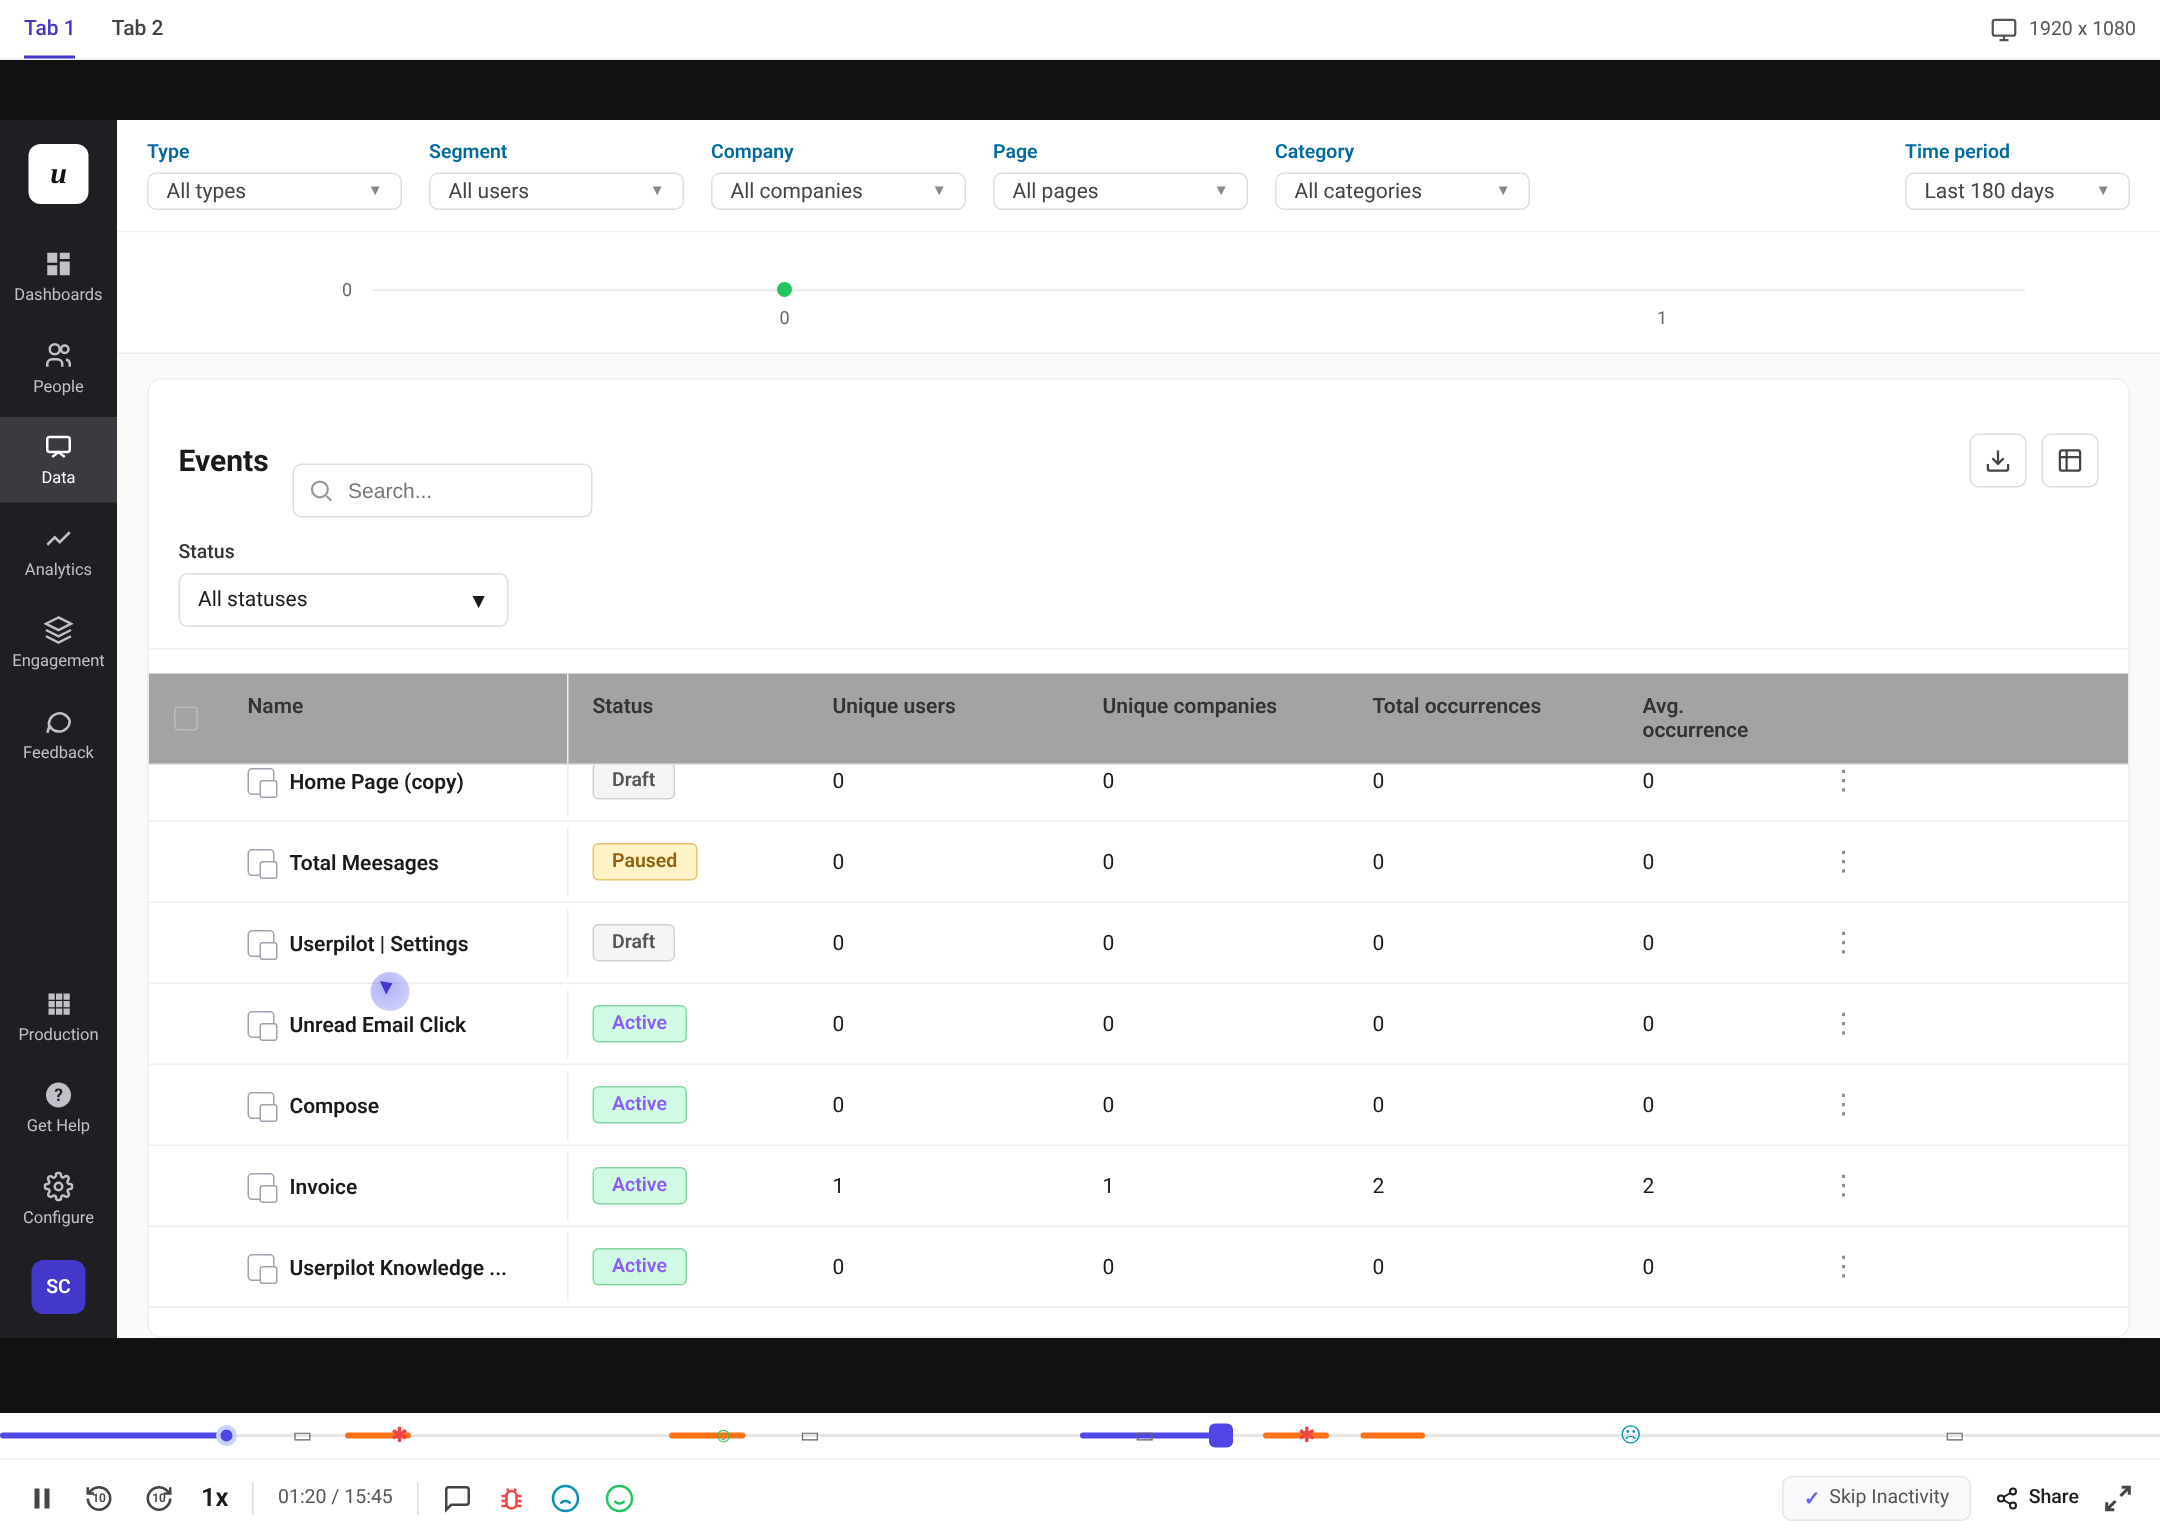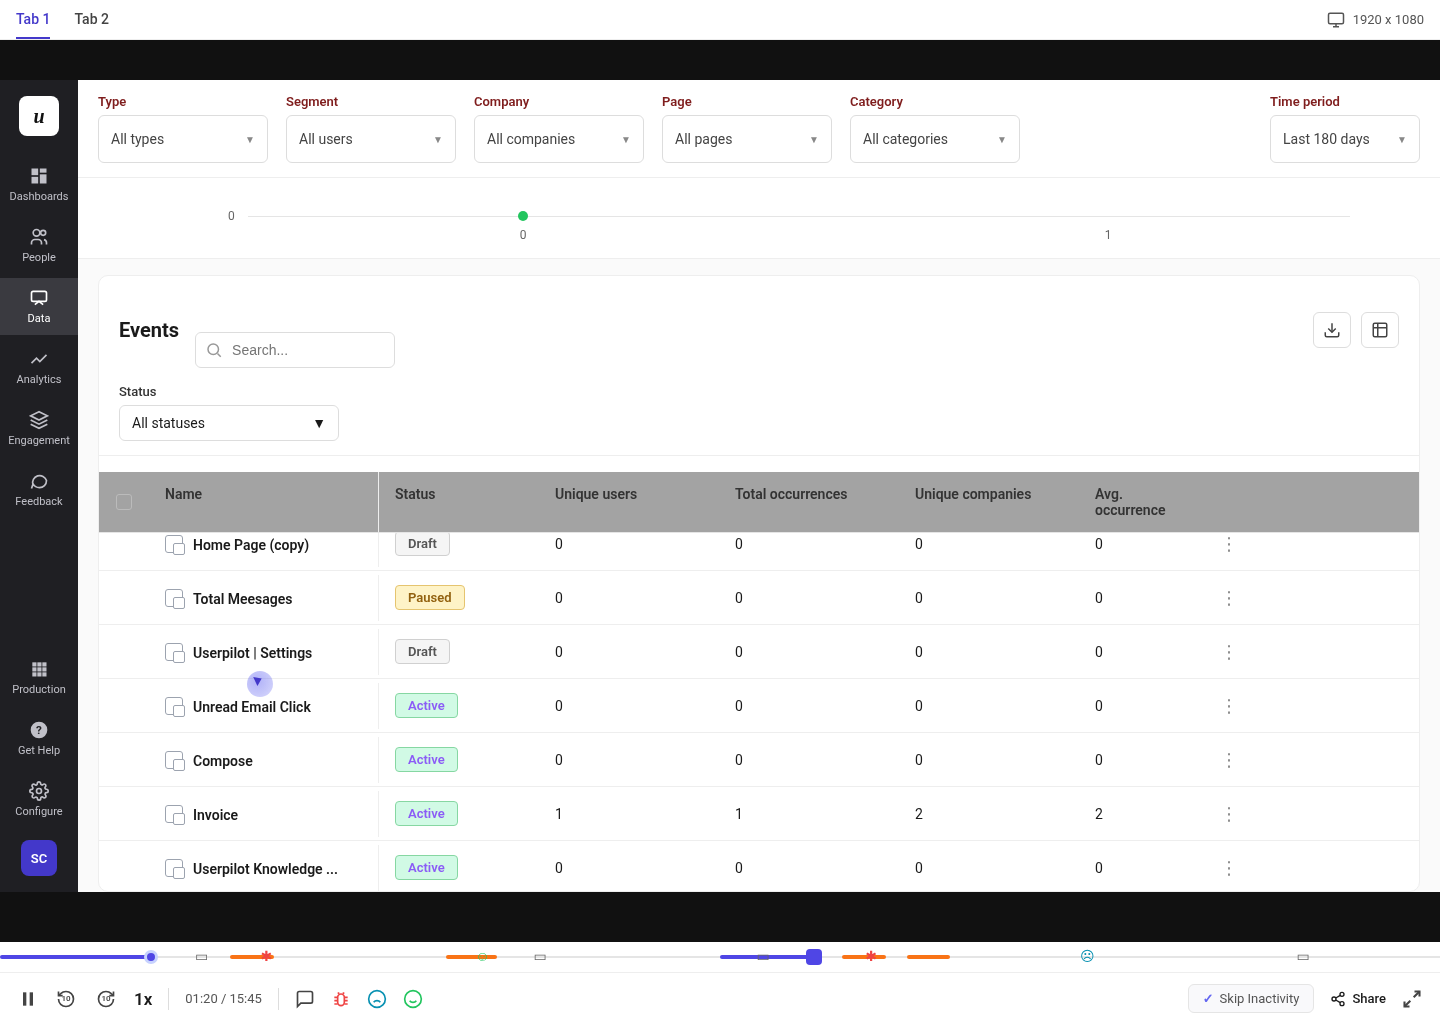--- a/index.html
+++ b/index.html
@@ -27,22 +27,22 @@
 .side-item svg { width: 20px; height: 20px; }
 .side-spacer { flex: 1; }
 .side-avatar { width: 36px; height: 36px; background: #4338ca; border-radius: 8px; display: flex; align-items: center; justify-content: center; color: #fff; font-weight: 600; font-size: 13px; margin-top: 8px; }
 
 
 .content { flex: 1; background: #fafafa; display: flex; flex-direction: column; overflow: hidden; }
 
 
 .filters { display: flex; gap: 18px; padding: 14px 20px; background: #fff; border-bottom: 1px solid #eee; }
 .filter { display: flex; flex-direction: column; gap: 6px; }
-.filter-label { font-size: 13px; font-weight: 600; color: #7f1d1d; }
-.filter-select { min-width: 170px; height: 48px; padding: 0 12px; border: 1px solid #ddd; border-radius: 6px; background: #fff; display: flex; align-items: center; justify-content: space-between; font-size: 14px; color: #444; cursor: pointer; gap: 16px; }
+.filter-label { font-size: 13px; font-weight: 600; color: #0369a1; }
+.filter-select { min-width: 170px; height: 25px; padding: 0 12px; border: 1px solid #ddd; border-radius: 6px; background: #fff; display: flex; align-items: center; justify-content: space-between; font-size: 14px; color: #444; cursor: pointer; gap: 16px; }
 .filter-select .chev { font-size: 10px; color: #888; }
 
 
 .chart-strip { background: #fff; margin: 0; padding: 24px 60px 20px 60px; border-bottom: 1px solid #eee; }
 .chart-line { position: relative; height: 36px; }
 .chart-axis { position: absolute; left: 110px; right: 30px; top: 14px; height: 1px; background: #e5e5e5; }
 .chart-ylabel { position: absolute; left: 90px; top: 7px; font-size: 12px; color: #666; }
 .chart-dot { position: absolute; top: 9px; width: 10px; height: 10px; background: #22c55e; border-radius: 50%; }
 .chart-tick { position: absolute; top: 26px; font-size: 12px; color: #666; transform: translateX(-50%); }
 
@@ -321,22 +321,22 @@
       </div>
 
       <div class="table">
         <div class="thead">
           <div class="th col-check">
               <div class="checkbox"></div>
             </div>
           <div class="th col-name">Name</div>
           <div class="th col-status">Status</div>
           <div class="th col-uu">Unique users</div>
+          <div class="th col-uc">Unique companies</div>
           <div class="th col-to">Total occurrences</div>
-          <div class="th col-uc">Unique companies</div>
           <div class="th col-ao">Avg. occurrence</div>
           <div class="th col-act"></div>
         </div>
         <div id="table-body">
             <div class="trow">
     <div class="td col-check"></div>
     <div class="td col-name">
                 <div class="namecell">
                   <div class="event-icon"></div>
                   <span class="name-ellipsis">Home Page (copy)</span>

